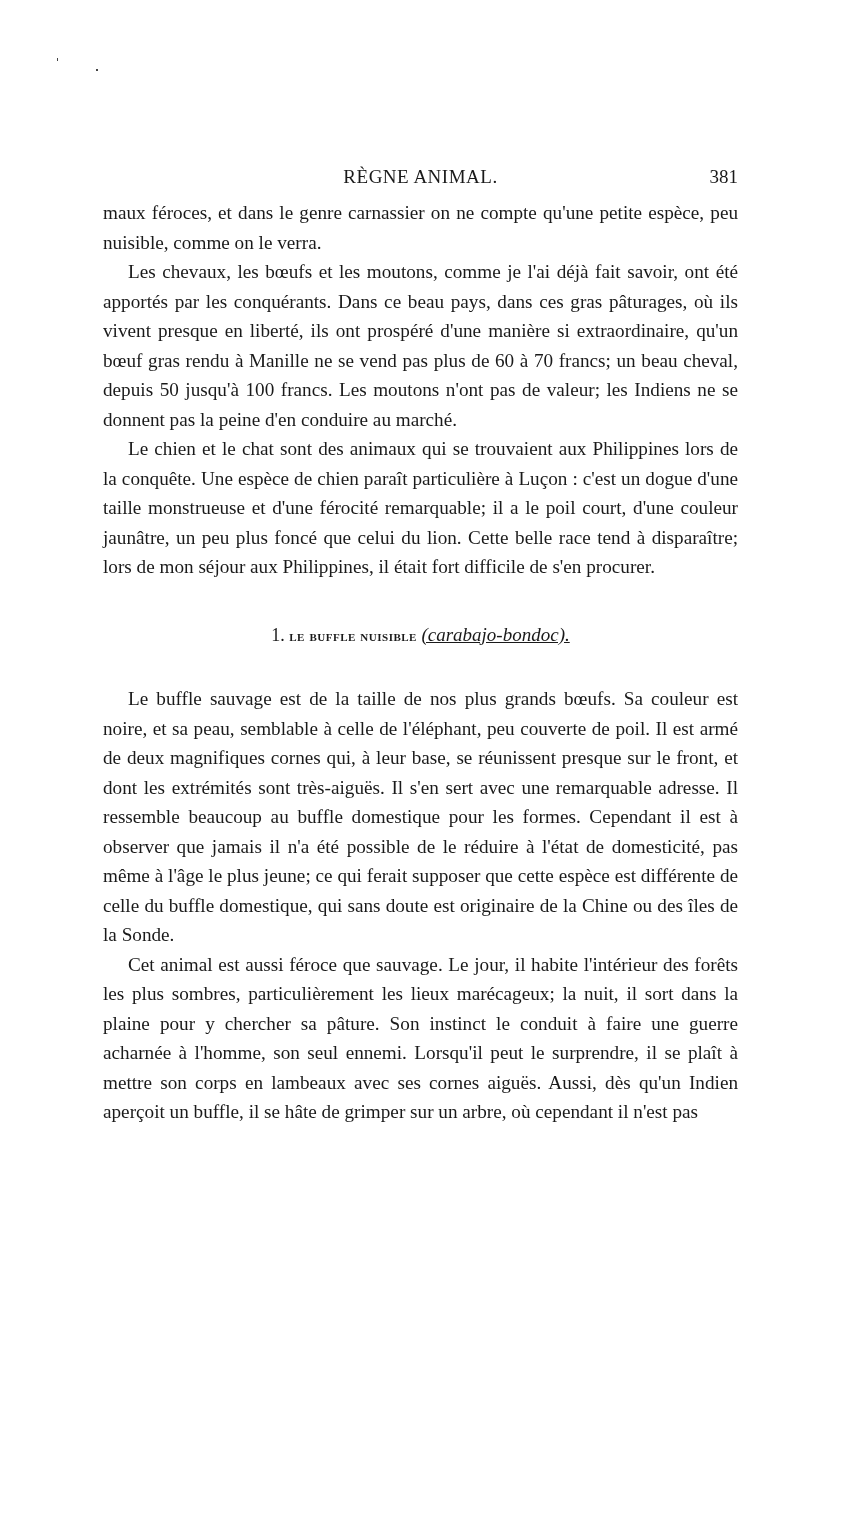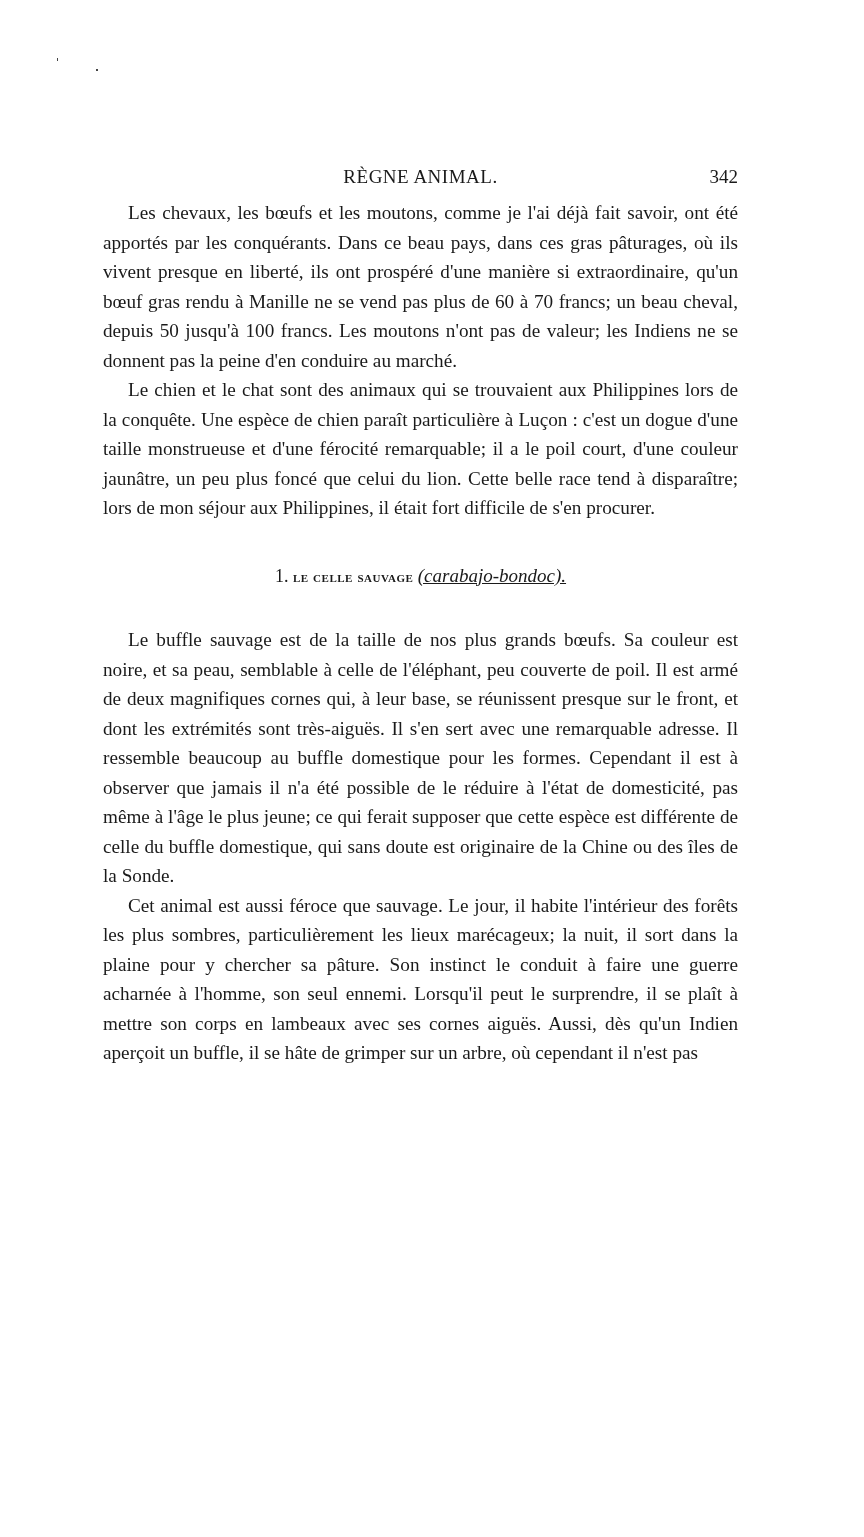--- a/index.html
+++ b/index.html
@@ -19,29 +19,30 @@
 </style>
 </head>
 <body>
 
 <div class="page">
   <div class="speck" style="left:57px;top:58px;width:1px;height:3px;"></div>
   <div class="speck" style="left:96px;top:69px;width:2px;height:2px;"></div>
 
   <div class="header">
     <span class="running-title">RÈGNE ANIMAL.</span>
-    <span class="page-number">342</span>
+    <span class="page-number">381</span>
   </div>
 
   <div class="body">
+    <p class="p">maux féroces, et dans le genre carnassier on ne compte qu'une petite espèce, peu nuisible, comme on le verra.</p>
     <p class="p indent">Les chevaux, les bœufs et les moutons, comme je l'ai déjà fait savoir, ont été apportés par les conquérants. Dans ce beau pays, dans ces gras pâturages, où ils vivent presque en liberté, ils ont prospéré d'une manière si extraordinaire, qu'un bœuf gras rendu à Manille ne se vend pas plus de 60 à 70 francs; un beau cheval, depuis 50 jusqu'à 100 francs. Les moutons n'ont pas de valeur; les Indiens ne se donnent pas la peine d'en conduire au marché.</p>
     <p class="p indent">Le chien et le chat sont des animaux qui se trouvaient aux Philippines lors de la conquête. Une espèce de chien paraît particulière à Luçon : c'est un dogue d'une taille monstrueuse et d'une férocité remarquable; il a le poil court, d'une couleur jaunâtre, un peu plus foncé que celui du lion. Cette belle race tend à disparaître; lors de mon séjour aux Philippines, il était fort difficile de s'en procurer.</p>
 
     <div class="section-heading">
       <span>1.</span>
-      <span class="sc">le celle sauvage</span>
+      <span class="sc">le buffle nuisible</span>
       <span class="it">(carabajo-bondoc).</span>
     </div>
 
     <p class="p indent">Le buffle sauvage est de la taille de nos plus grands bœufs. Sa couleur est noire, et sa peau, semblable à celle de l'éléphant, peu couverte de poil. Il est armé de deux magnifiques cornes qui, à leur base, se réunissent presque sur le front, et dont les extrémités sont très-aiguës. Il s'en sert avec une remarquable adresse. Il ressemble beaucoup au buffle domestique pour les formes. Cependant il est à observer que jamais il n'a été possible de le réduire à l'état de domesticité, pas même à l'âge le plus jeune; ce qui ferait supposer que cette espèce est différente de celle du buffle domestique, qui sans doute est originaire de la Chine ou des îles de la Sonde.</p>
     <p class="p indent">Cet animal est aussi féroce que sauvage. Le jour, il habite l'intérieur des forêts les plus sombres, particulièrement les lieux marécageux; la nuit, il sort dans la plaine pour y chercher sa pâture. Son instinct le conduit à faire une guerre acharnée à l'homme, son seul ennemi. Lorsqu'il peut le surprendre, il se plaît à mettre son corps en lambeaux avec ses cornes aiguës. Aussi, dès qu'un Indien aperçoit un buffle, il se hâte de grimper sur un arbre, où cependant il n'est pas</p>
   </div>
 </div>
 
 </body></html>

